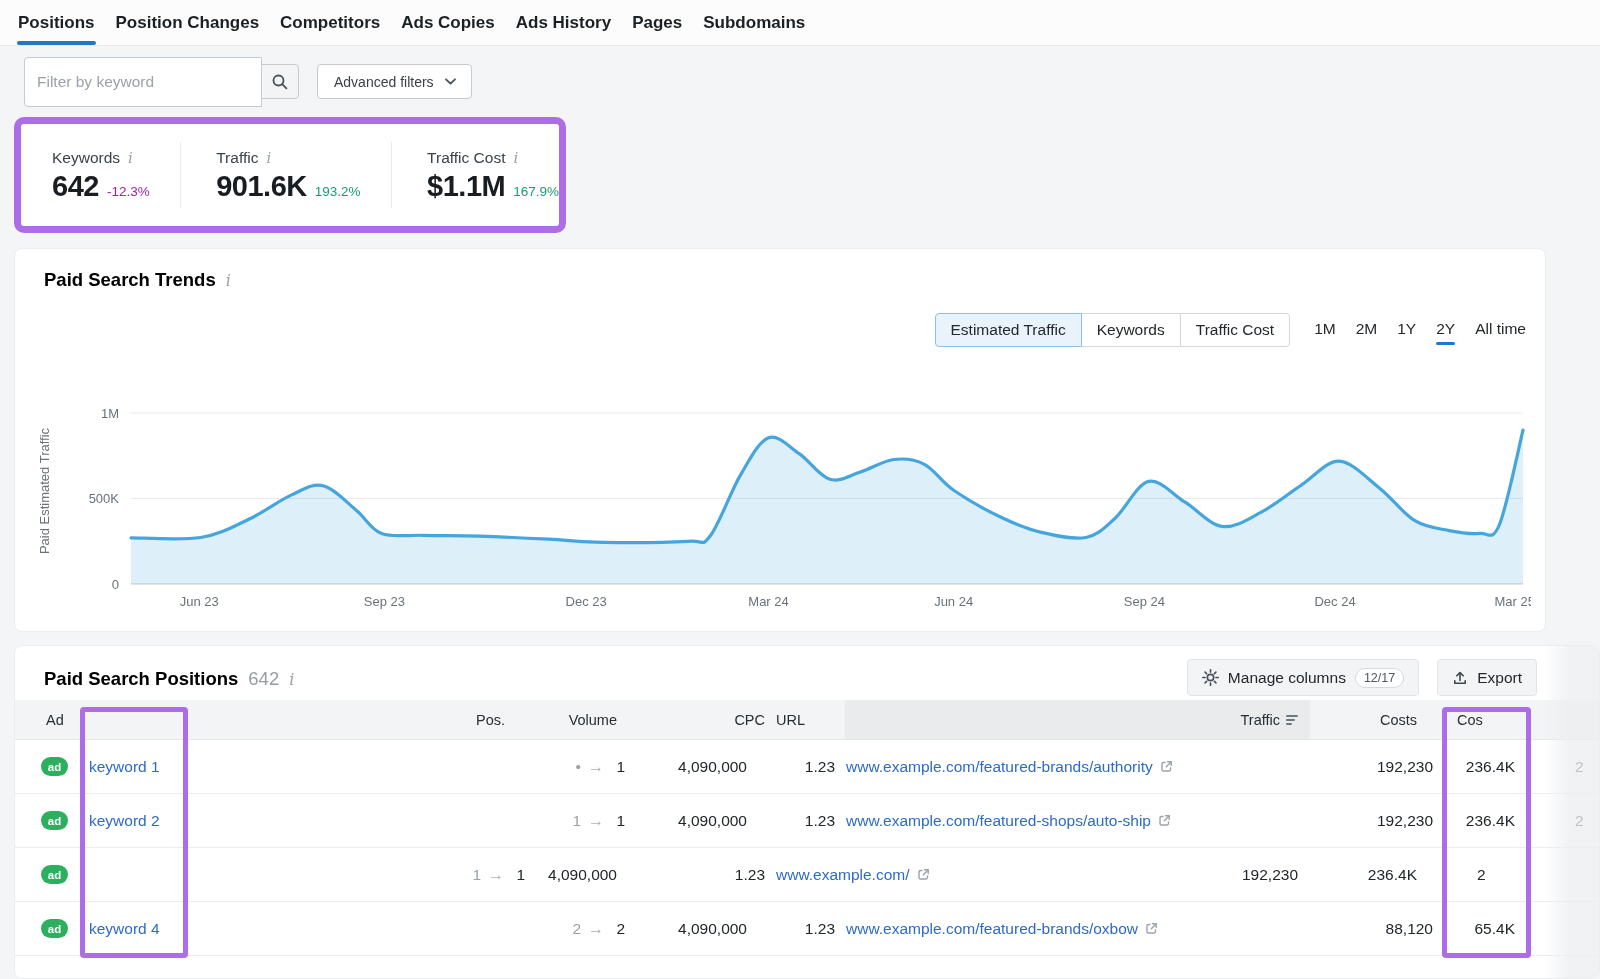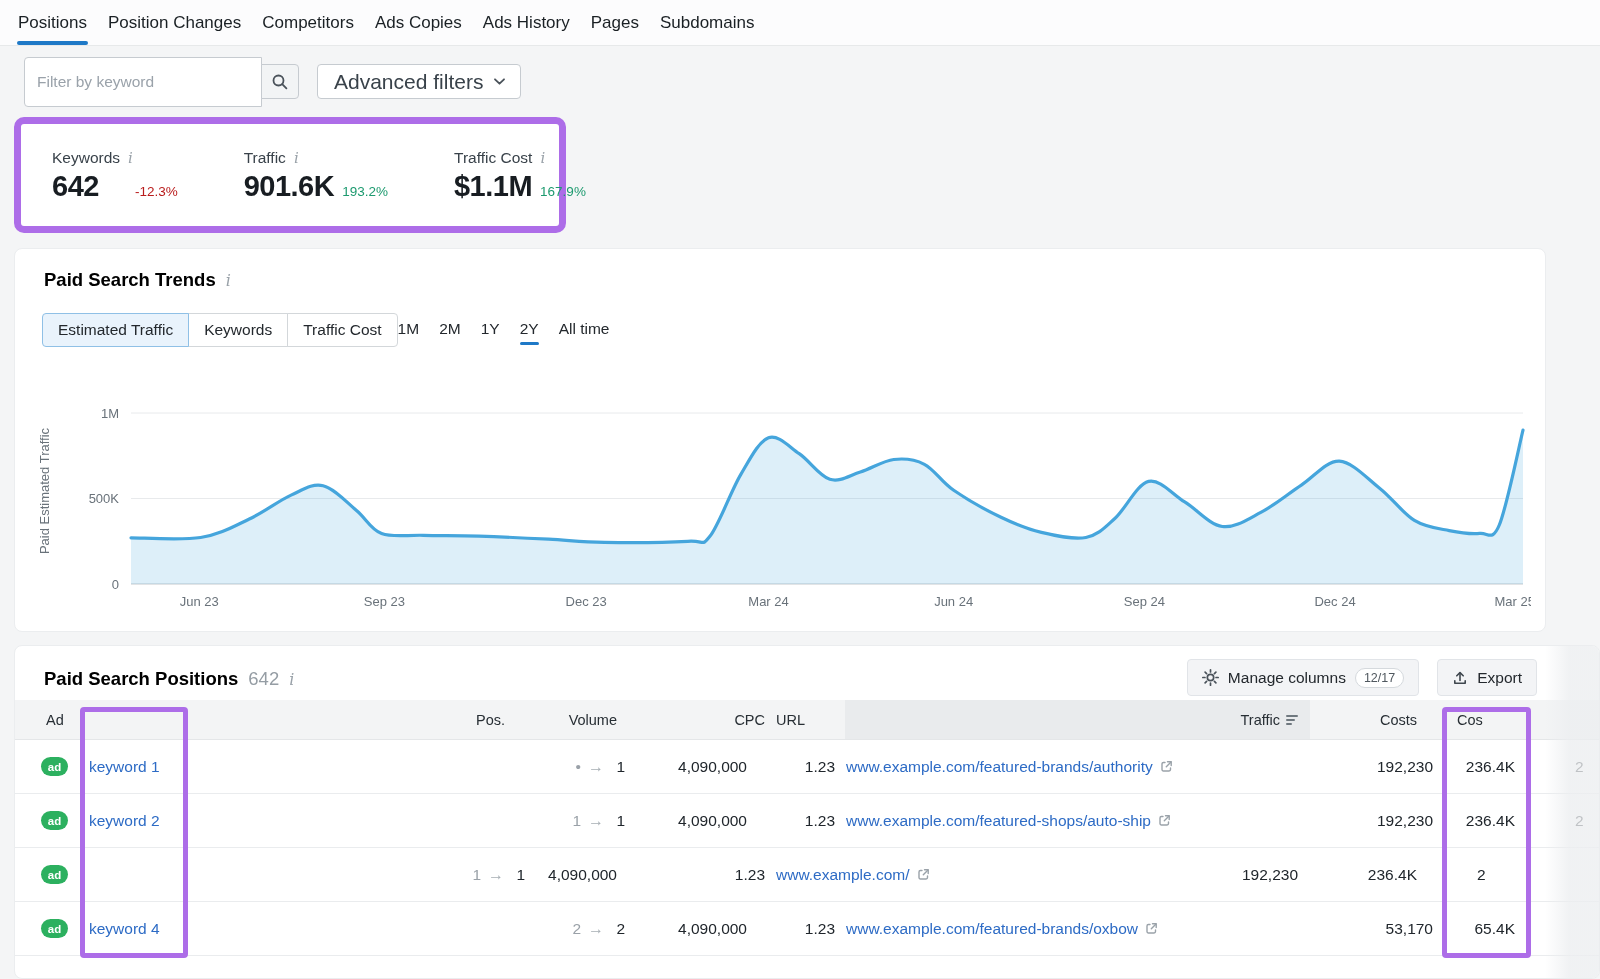--- a/index.html
+++ b/index.html
@@ -3,63 +3,63 @@
 <meta charset="utf-8">
 <style>
   * { margin:0; padding:0; box-sizing:border-box; }
   html,body { width:1600px; height:979px; overflow:hidden; background:#f4f5f6;
     font-family:"Liberation Sans", sans-serif; color:#20262c; }
 
   
   .topnav { background:#fcfcfd; height:46px; border-bottom:1px solid #e7e9ea;
     display:flex; align-items:stretch; padding-left:17px; }
   .topnav .tab { display:flex; align-items:center; margin-right:19px; padding:0 1px;
-    font-size:17px; font-weight:400; color:#1a2024; cursor:pointer; position:relative; }
+    font-size:17px; font-weight:700; color:#1a2024; cursor:pointer; position:relative; }
   .topnav .tab.active::after { content:''; position:absolute; left:0; right:0; bottom:0;
     height:4px; border-radius:3px; background:#1e79c7; }
 
   
   .filter-row { display:flex; align-items:center; padding:13px 0 0 24px; height:58px; }
   .kw-input { width:238px; height:50px; border:1px solid #c6cbd0; border-radius:4px 0 0 4px;
     background:#fff; padding:0 12px; font-size:15.5px; color:#20262c; outline:none;
     font-family:"Liberation Sans",sans-serif; }
   .kw-input::placeholder { color:#9aa2aa; }
   .search-btn { width:38px; height:35px; margin-left:-1px; border:1px solid #c6cbd0;
     border-radius:0 4px 4px 0; background:#f2f4f5; display:flex; align-items:center;
     justify-content:center; cursor:pointer; }
   .adv-btn { margin-left:18px; height:35px; border:1px solid #c6cbd0; border-radius:4px;
     background:#fff; display:flex; align-items:center; gap:11px; padding:0 15px 0 16px;
-    font-size:21px; color:#39424a; cursor:pointer; }
+    font-size:14px; color:#39424a; cursor:pointer; }
 
   
   .stats-frame { margin:13px 0 0 14px; width:552px; height:116px; border:7px solid #ad6de8;
     border-radius:10px; background:#fff; display:flex; align-items:center; }
   .stat { padding:0 0 0 24px; height:72px; display:flex; flex-direction:column; justify-content:center; }
   .stat:first-child { padding-left:31px; }
   .stat .lbl { display:flex; align-items:center; gap:8px; font-size:15.5px; color:#39424a; margin-bottom:5px; }
   .stat .val-row { display:flex; align-items:flex-end; gap:8px; }
   .stat .val { font-size:29px; font-weight:700; color:#181d22; letter-spacing:-0.5px; line-height:1; }
   .stat .chg { font-size:13.5px; margin-bottom:2px; }
-  .chg.down { color:#b91c1c;margin-left:28px; } .chg.up { color:#1d9a6f; }
+  .chg.down { color:#a21caf; } .chg.up { color:#1d9a6f; }
   .stat-div { width:1px; height:66px; background:#e8eaec; margin:0 12px 0 30px; }
   .info { font-family:"DejaVu Serif", serif; font-style:italic; color:#9aa2a9;
     font-size:15px; cursor:pointer; }
 
   
   .card { background:#fff; border:1px solid #ebedef; border-radius:8px; position:relative; }
   .trends-card { margin:15px 0 0 14px; width:1532px; height:384px; }
   .positions-card { margin:13px 0 0 14px; width:1586px; height:334px; overflow:hidden; }
 
   .card-title-row { display:flex; align-items:center; gap:10px; padding:20px 0 0 29px; }
   .card-title { font-size:18.5px; font-weight:700; color:#000000; }
   .count { font-size:18.5px; color:#959da4; }
 
   
-  .trend-controls { display:flex; align-items:flex-start; justify-content:flex-start;
-    padding:22px 19px 0 27px; }
+  .trend-controls { display:flex; align-items:flex-start; justify-content:flex-end;
+    padding:22px 19px 0 27px;gap:24px; }
   .segmented { display:flex; }
   .seg { height:34px; display:flex; align-items:center; padding:0 15px; font-size:15.5px;
     color:#23282d; background:#fff; border:1px solid #d3d7da; margin-left:-1px; cursor:pointer; }
   .seg:first-child { border-radius:4px 0 0 4px; margin-left:0; }
   .seg:last-child { border-radius:0 4px 4px 0; }
   .seg.active { background:#e9f3fc; border:1px solid #8fc0e6; z-index:1; }
   .ranges { display:flex; gap:20px; padding-top:7px; }
   .range { font-size:15.5px; font-weight:500; color:#23282d; cursor:pointer; position:relative; }
   .range.active::after { content:''; position:absolute; left:0; right:0; bottom:-7px;
     height:3px; border-radius:2px; background:#1e79c7; }
@@ -378,21 +378,21 @@
     <div class="c pl-url">
         <a class="lnk">www.example.com/featured-brands/oxbow</a>
         <span class="ext-ic">
           <svg width="13" height="13" viewBox="0 0 13 13" fill="none" stroke="#9aa2a9" stroke-width="1.4" stroke-linecap="round" stroke-linejoin="round">
             <path d="M5 2.5H3.4A1.4 1.4 0 0 0 2 3.9v5.7A1.4 1.4 0 0 0 3.4 11h5.7a1.4 1.4 0 0 0 1.4-1.4V8"></path>
             <path d="M7.5 1.8h3.7v3.7"></path>
             <path d="M11 2 6.3 6.7"></path>
           </svg>
         </span>
       </div>
-    <div class="c r pr-tr">53,170</div>
+    <div class="c r pr-tr">88,120</div>
     <div class="c r pr-cost">65.4K</div>
     <div class="c pl-cos"></div>
   </div>
 
   <div class="ann ann-kw"></div>
   <div class="ann ann-cost"></div>
   <div class="scroll-fade"></div>
 </div>
 
 </body></html>

